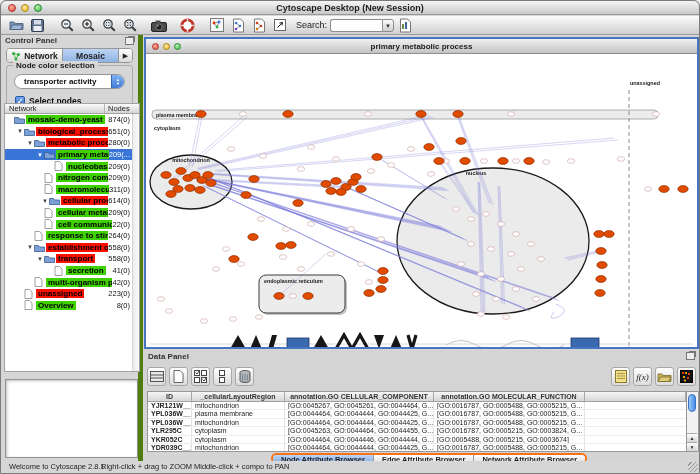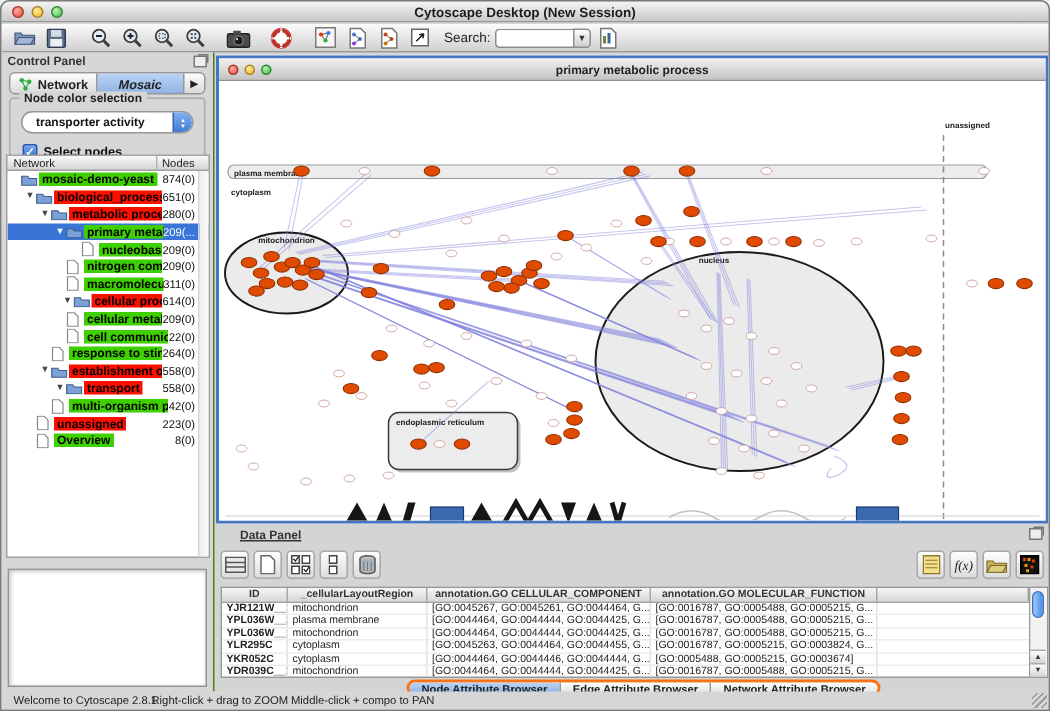--- a/index.html
+++ b/index.html
@@ -27,30 +27,30 @@
   .tsep{width:8px;}
   .search-label{font-size:9px;color:#222;margin:0 3px 0 6px;}
   .search-combo{display:flex;align-items:center;height:13px;}
   .search-combo input{width:52px;height:13px;border:1px solid #8d8d8d;border-right:none;
      border-radius:3px 0 0 3px;font-size:8px;padding:0 3px;background:#fff;}
   .combo-arrow{width:12px;height:13px;background:linear-gradient(#fdfdfd,#cfcfcf);
      border:1px solid #8d8d8d;border-radius:0 3px 3px 0;font-size:6px;line-height:12px;
      text-align:center;color:#333;}
   
   .control-panel{position:absolute;left:0;top:34px;width:142px;bottom:12px;
-     background:#d6d6d6;border-right:1px solid #4d7c0f;}
+     background:#d6d6d6;border-right:5px solid #4d7c0f;}
   .panel-header{position:absolute;left:0;top:0;right:0;height:12px;font-size:8px;
      font-weight:bold;color:#333;padding-left:4px;line-height:12px;}
   .float-icon{position:absolute;right:4px;top:2px;width:9px;height:8px;border:1px solid #777;
      background:#eee;box-shadow:2px -2px 0 -1px #777;}
   .cp-tabs{position:absolute;left:5px;top:13px;right:5px;height:15px;display:flex;
      border:1px solid #969696;border-radius:4px;overflow:hidden;background:#e8e8e8;}
   .cp-tab{flex:1;display:flex;align-items:center;justify-content:center;gap:3px;
      font-size:8.5px;font-weight:bold;color:#222;background:linear-gradient(#fdfdfd,#dadada);}
-  .cp-tab.sel{background:linear-gradient(#bdd4f4,#8fb4e6);font-style:italic;}
+  .cp-tab.sel{background:linear-gradient(#bdd4f4,#8fb4e6);}
   .cp-tab + .cp-tab, .cp-tab-arrow{border-left:1px solid #969696;}
   .cp-tab-arrow{width:14px;display:flex;align-items:center;justify-content:center;
      font-size:7px;color:#222;background:linear-gradient(#fdfdfd,#dadada);}
   .groupbox{position:absolute;left:5px;top:30px;right:5px;height:54px;
      border:1px solid #aaa;border-radius:3px;}
   .groupbox-legend{position:absolute;left:6px;top:-5px;background:#d6d6d6;padding:0 3px;
      font-size:8px;font-weight:bold;color:#222;}
   .combo{position:absolute;left:7px;top:8px;right:7px;height:15px;background:#fff;
      border:1px solid #979797;border-radius:8px;display:flex;align-items:center;overflow:hidden;}
   .combo-text{flex:1;font-size:8px;font-weight:bold;color:#111;padding-left:9px;white-space:nowrap;}
@@ -86,21 +86,21 @@
      border:2px solid #4576c4;background:#fff;}
   .inner-titlebar{position:absolute;left:0;top:0;right:0;height:15px;
      background:linear-gradient(#f1f1f1,#c3c3c3);border-bottom:1px solid #8f8f8f;}
   .inner-title{text-align:center;font-size:8px;font-weight:bold;color:#222;line-height:15px;}
   .inner-lights{position:absolute;left:6px;top:4px;display:flex;gap:4px;}
   .canvas{position:absolute;left:0;top:15px;right:0;bottom:0;background:#fff;overflow:hidden;}
   .canvas svg{position:absolute;left:0;top:0;}
   
   .data-panel{position:absolute;left:143px;top:349px;right:0;height:113px;background:#d4d4d4;}
   .dp-header{position:absolute;left:0;top:0;right:0;height:13px;font-size:8px;font-weight:bold;
-     color:#333;padding-left:16px;line-height:13px;text-decoration:underline;}
+     color:#333;padding-left:4px;line-height:13px;}
   .dp-toolbar{position:absolute;left:3px;top:14px;right:3px;height:25px;display:flex;
      align-items:center;gap:3px;}
   .dpbtn{width:19px;height:19px;border:1px solid #a8a8a8;border-radius:3px;
      background:linear-gradient(#fefefe,#dcdcdc);display:flex;align-items:center;justify-content:center;padding:0;}
   .dp-spacer{flex:1;}
   .fx{font-family:Liberation Serif, serif;font-style:italic;font-size:9px;color:#222;}
   .attr-table{position:absolute;left:3px;top:41px;width:540px;height:61px;background:#fff;
      border:1px solid #989898;overflow:hidden;}
   .arow{display:flex;height:8.6px;border-bottom:1px solid #ececec;}
   .arow.head{height:9.5px;background:linear-gradient(#f6f6f6,#d7d7d7);border-bottom:1px solid #a0a0a0;}
@@ -415,20 +415,30 @@
         </div>
         <div class="trow" style="padding-left: 31px;">
           <span class="tarrow">▼</span>
           <span class="ticon">
             <svg width="11" height="9">
               <path d="M0.5,8.5 v-6 h4 l1,1.5 h5 v4.5 z" fill="#7ba1d7" stroke="#3c5c8c" stroke-width="0.8"></path>
             </svg>
           </span>
           <span class="tlabel red">transport</span>
           <span class="tcount">558(0)</span>
+        </div>
+        <div class="trow" style="padding-left: 41px;">
+          <span class="tarrow"></span>
+          <span class="ticon">
+            <svg width="9" height="10">
+              <path d="M1,0.5 h4.5 l2.5,2.5 v6.5 h-7 z" fill="#fff" stroke="#888" stroke-width="0.8"></path>
+            </svg>
+          </span>
+          <span class="tlabel green">secretion</span>
+          <span class="tcount">41(0)</span>
         </div>
         <div class="trow" style="padding-left: 21px;">
           <span class="tarrow"></span>
           <span class="ticon">
             <svg width="9" height="10">
               <path d="M1,0.5 h4.5 l2.5,2.5 v6.5 h-7 z" fill="#fff" stroke="#888" stroke-width="0.8"></path>
             </svg>
           </span>
           <span class="tlabel green">multi-organism pro</span>
           <span class="tcount">42(0)</span>

